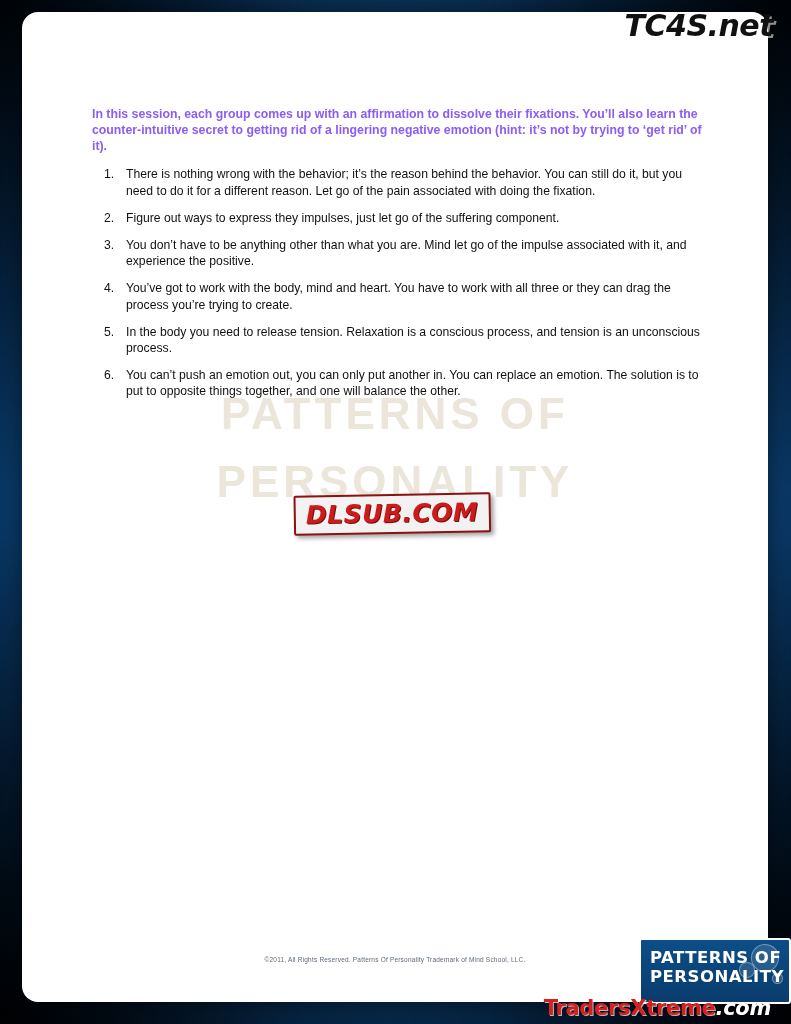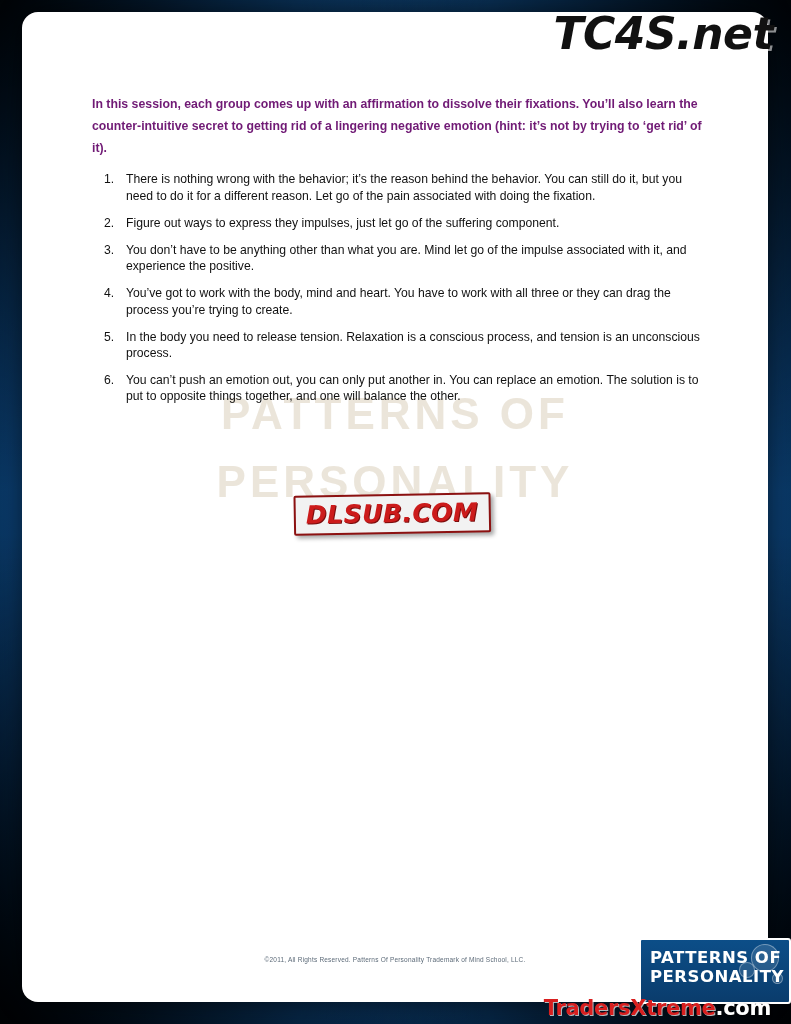--- a/index.html
+++ b/index.html
@@ -80,25 +80,25 @@
     font-weight: bold;
     letter-spacing: -0.4px;
     color: #2f7fd0;
     font-family: "DejaVu Sans", sans-serif;
   }
   h1.title .session-no {
     color: #1f4f7e;
   }
 
   .intro {
-    margin-top: 9px;
+    margin-top: 22px;
     font-size: 12.3px;
-    line-height: 22px;
-    font-weight: bold;
-    color: #701a75;
+    line-height: 16px;
+    font-weight: bold;
+    color: #8b5cf6;
     max-width: 625px;
   }
 
   h2.keypoints {
     margin: 32px 0 12px 0;
     font-size: 19px;
     font-weight: bold;
     color: #2f7fd0;
     font-family: "DejaVu Sans", sans-serif;
   }
@@ -186,21 +186,21 @@
 
   
   .site-wm {
     position: absolute;
     right: 18px;
     top: 8px;
     z-index: 6;
     font-family: "DejaVu Sans", sans-serif;
     font-weight: bold;
     font-style: italic;
-    font-size: 44px;
+    font-size: 30px;
     color: #111111;
     text-shadow: 2px 2px 0 rgba(255,255,255,0.55);
     letter-spacing: -0.5px;
   }
 
   
   .stamp {
     position: absolute;
     left: 50%;
     top: 494px;
@@ -227,21 +227,21 @@
     position: absolute;
     right: 20px;
     bottom: 4px;
     z-index: 7;
     font-family: "DejaVu Sans", sans-serif;
     font-weight: bold;
     font-size: 21px;
     letter-spacing: -0.3px;
   }
   .bottom-wm .red { color: #d81f1f; text-shadow: 1px 1px 0 rgba(255,255,255,0.7); }
-  .bottom-wm .white { color: #ffffff; text-shadow: 1px 1px 2px rgba(0,0,0,0.8); }
+  .bottom-wm .white { color: #ffffff; text-shadow: 1px 1px 2px rgba(0,0,0,0.8); font-style: italic; }
 </style>
 </head>
 <body>
 
 <div class="page">
 
   <div class="sheet">
 
     <div class="watermark">PATTERNS OF
 PERSONALITY</div>

